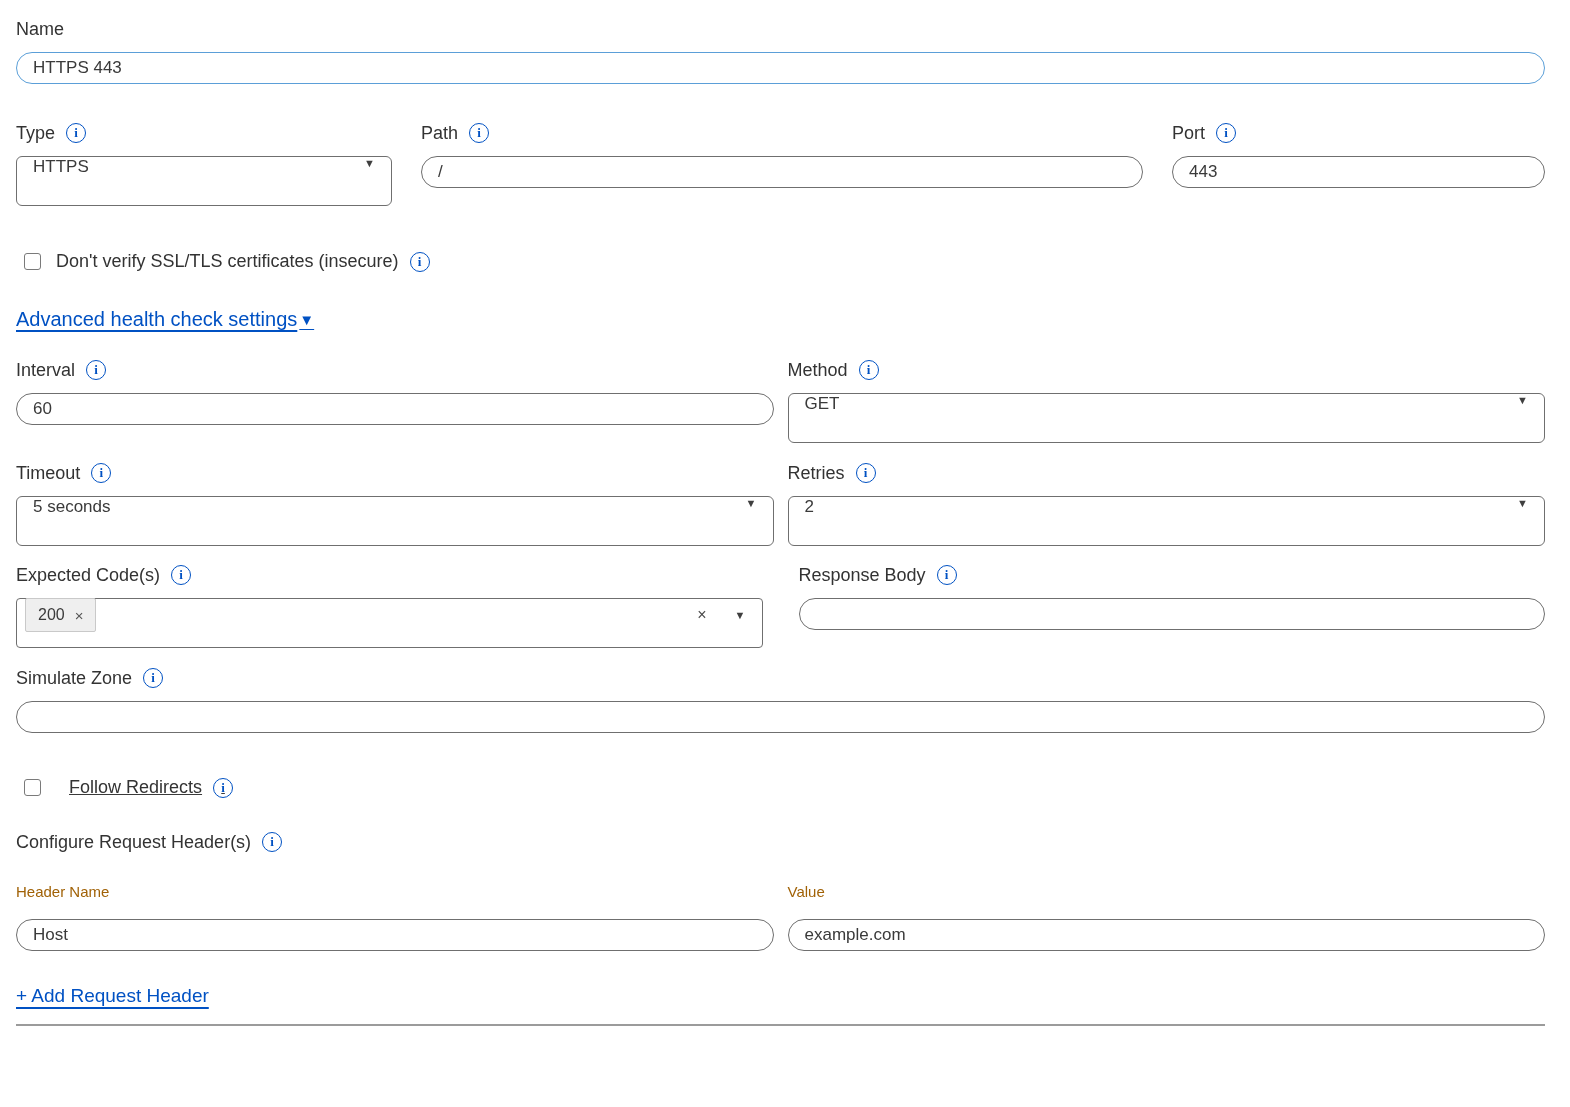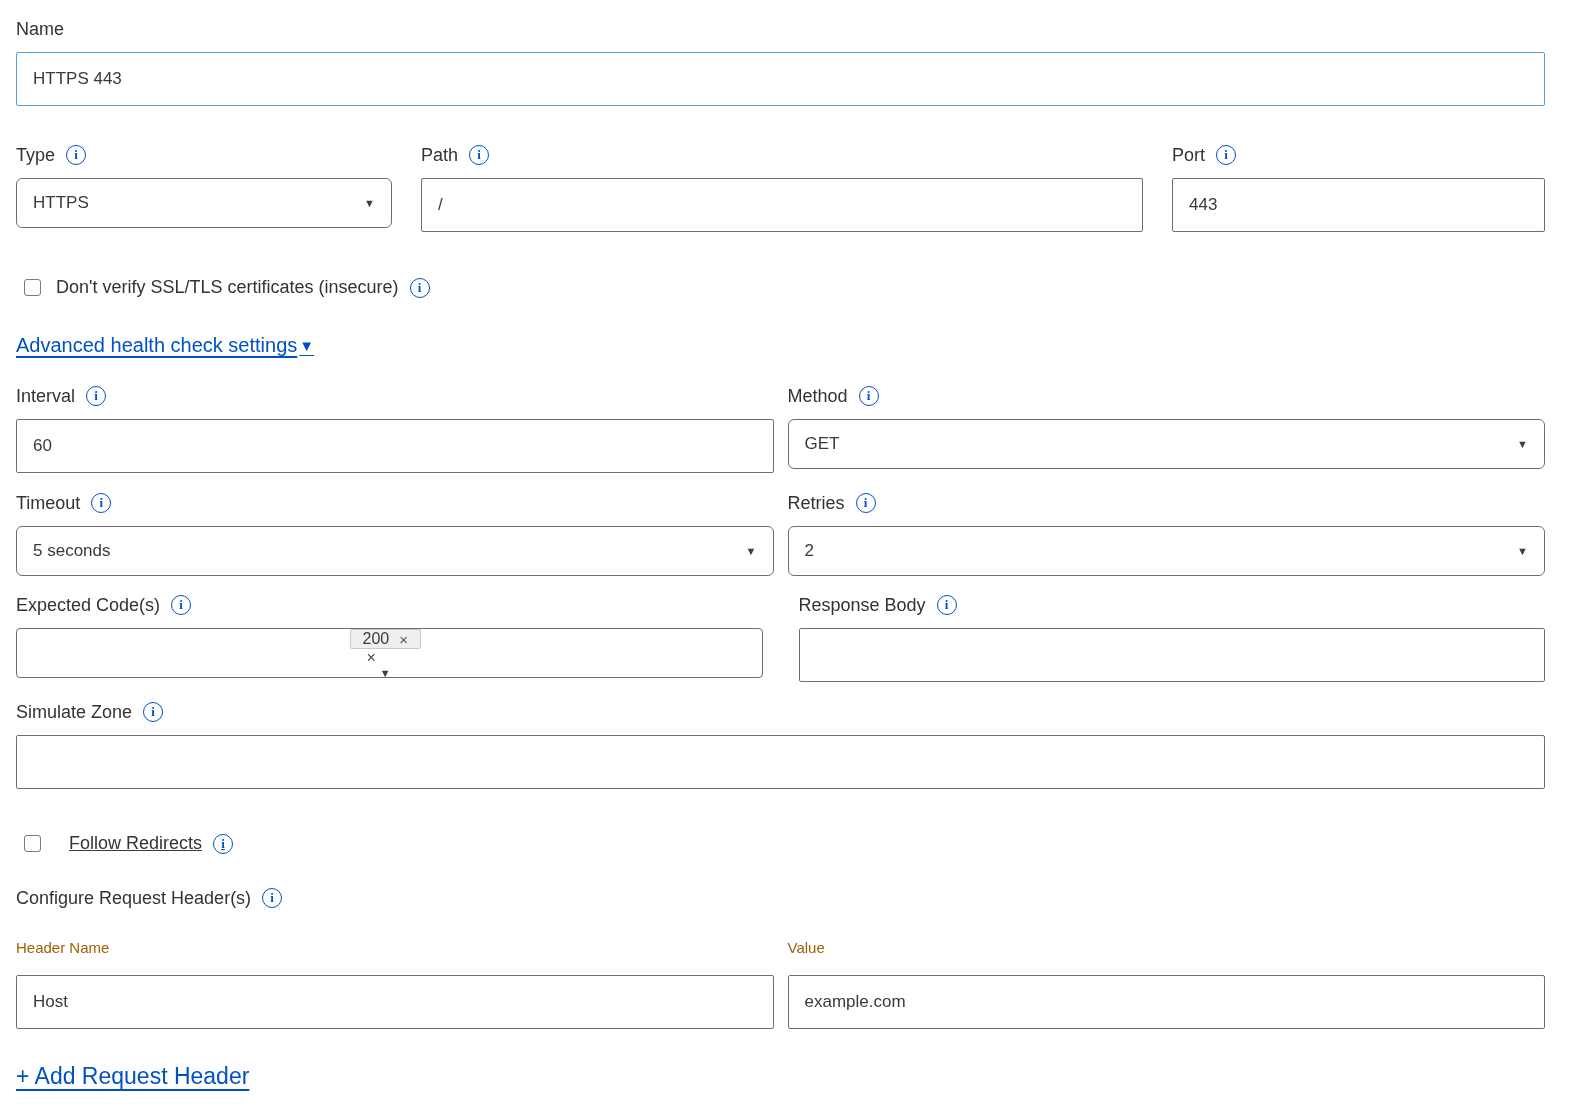--- a/index.html
+++ b/index.html
@@ -37,41 +37,40 @@
     color: #0051c3;
     font-size: 13px;
     font-family: "Liberation Serif", serif;
     font-weight: bold;
     margin-left: 11px;
     flex: 0 0 auto;
     cursor: pointer;
   }
   .text-input {
     width: 100%;
-    height: 54px;
+    height: 32px;
     border: 1.4px solid #6f6f6f;
-    border-radius: 2px;
+    border-radius: 16px;
     font-family: "Liberation Sans", sans-serif;
     font-size: 17px;
     color: #3a3a3a;
     padding: 0 16px;
     background: #ffffff;
     outline: none;
   }
   .text-input.focused {
     border: 1.6px solid #5b9fd8;
   }
   .select-box {
     width: 100%;
     height: 50px;
     border: 1.4px solid #6f6f6f;
     border-radius: 6px;
     background: #ffffff;
     display: flex;
-    align-items: center;
     justify-content: space-between;
     padding: 0 16px;
     font-size: 17px;
     color: #3a3a3a;
     cursor: pointer;
   }
   .caret {
     font-size: 11px;
     color: #3f3f3f;
     flex: 0 0 auto;
@@ -134,21 +133,20 @@
   .multiselect {
     width: 100%;
     height: 50px;
     border: 1.4px solid #6f6f6f;
     border-radius: 4px;
     background: #ffffff;
     display: flex;
     align-items: center;
     padding: 0 16px 16px 8px;
     cursor: text;
-    flex-direction: column;
   }
   .tag {
     display: inline-flex;
     align-items: center;
     background: #efefef;
     border: 1px solid #c9c9c9;
     border-radius: 2px;
     height: 34px;
     padding: 0 12px;
     font-size: 16px;
@@ -178,21 +176,21 @@
     margin-top: 33px;
     display: flex;
     align-items: center;
   }
   .configure-row .label { font-size: 18px; }
   .header-grid-labels { margin-top: 29px; }
   .header-grid-inputs { margin-top: 18px; }
   .add-link-row { margin-top: 34px; }
   .add-link {
     color: #0051c3;
-    font-size: 23px;
+    font-size: 19px;
     text-decoration: underline;
     text-underline-offset: 5px;
     text-decoration-thickness: 2px;
     cursor: pointer;
   }
   .divider {
     margin-top: 17px;
     border-top: 2px solid #9b9b9b;
     width: 100%;
   }

